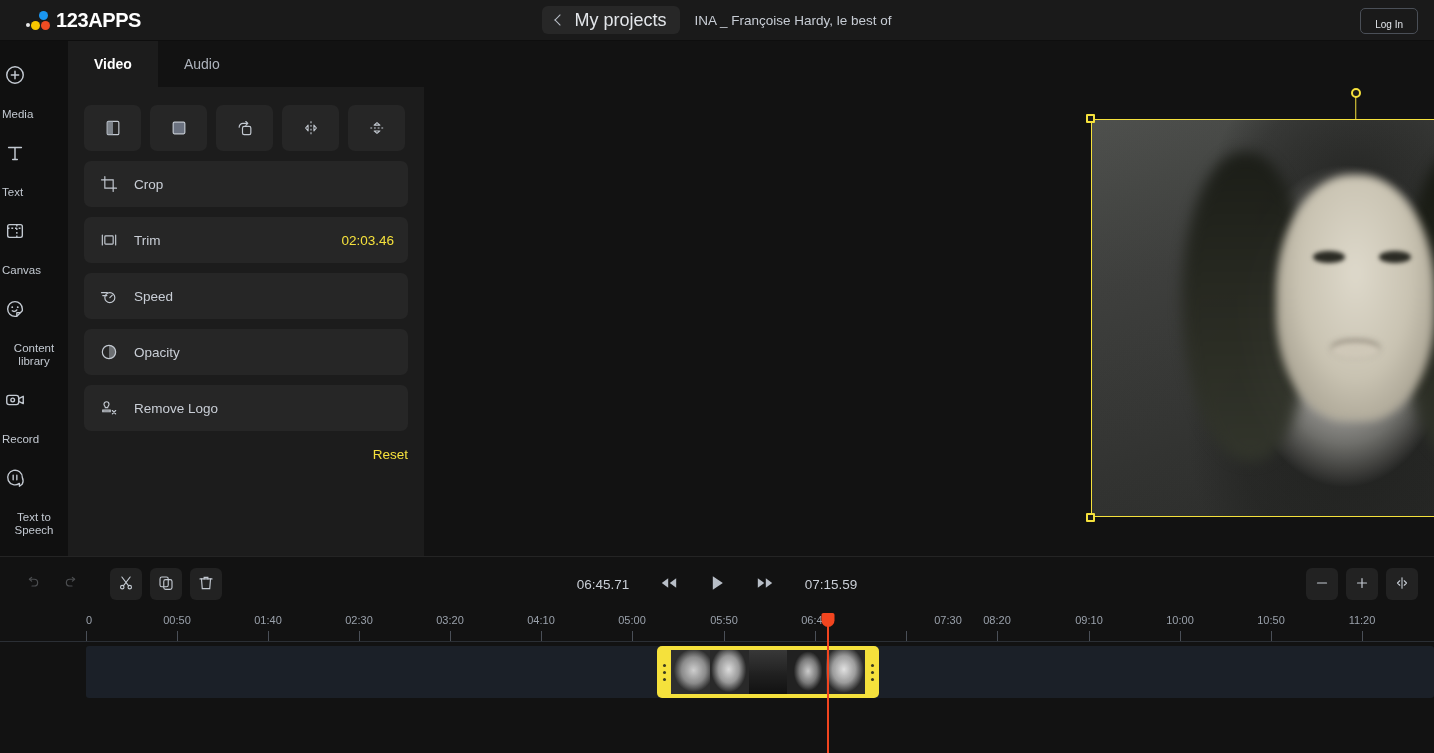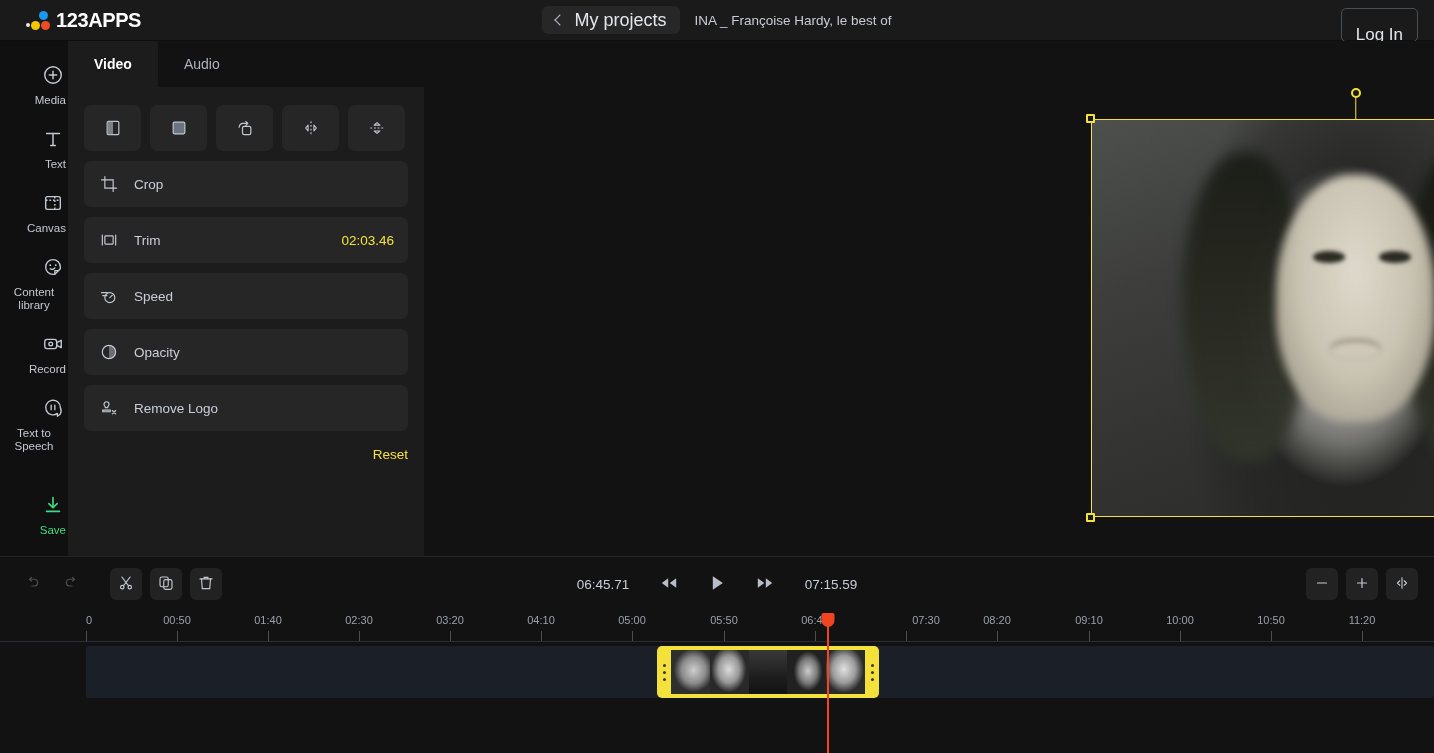--- a/index.html
+++ b/index.html
@@ -41,39 +41,39 @@
     height: 28px; padding: 0 14px;
     color: #e3e6ea; font-size: 18px;
     cursor: pointer; border: none;
     font-family: "Liberation Sans", sans-serif;
   }
   .chev-left { display:inline-block; width:8px; height:8px; border-left:1.6px solid #b9bfc8; border-bottom:1.6px solid #b9bfc8; transform: rotate(45deg); margin-right:2px; }
   .proj-title { color: #c7ccd4; font-size: 13.5px; white-space: nowrap; }
 
   .login-btn {
     position: absolute; right: 16px; top: 8px;
-    height: 26px; padding: 16px 14px;
+    height: 26px; padding: 10px 14px;
     background: transparent; border: 1px solid #4a4f57; border-radius: 5px;
-    color: #e2e5ea; font-size: 17px; cursor: pointer;
+    color: #e2e5ea; font-size: 10px; cursor: pointer;
     font-family: "Liberation Sans", sans-serif;
   }
 
   
   .body-row { flex: 1; display: flex; min-height: 0; }
 
   
   .rail {
     width: 68px; min-width: 68px;
     background: #101010;
     padding-top: 10px;
     display: flex; flex-direction: column; align-items: center;
   }
   .rail-item {
     width: 68px; padding: 11px 2px 8px;
-    display: flex; flex-direction: column; align-items: flex-end; gap: 6px;
+    display: flex; flex-direction: column; align-items: flex-start; gap: 20px;
     cursor: pointer; color: #c3c9d1;
   }
   .rail-item .lbl { font-size: 11.5px; line-height: 13px; text-align: center; }
   .rail-item.save { color: #3ddc84; margin-top: 20px; }
   .rail-item.save .lbl { color: #3ddc84; }
   .ricon { width: 26px; height: 26px; display:flex; align-items:center; justify-content:center; }
   .ricon svg { display:block; }
 
   
   .panel {
@@ -570,21 +570,21 @@
           <div class="tick-lab" style="left: 450px;">03:20</div>
           <div class="tick" style="left: 450px;"></div>
           <div class="tick-lab" style="left: 541px;">04:10</div>
           <div class="tick" style="left: 541px;"></div>
           <div class="tick-lab" style="left: 632px;">05:00</div>
           <div class="tick" style="left: 632px;"></div>
           <div class="tick-lab" style="left: 724px;">05:50</div>
           <div class="tick" style="left: 724px;"></div>
           <div class="tick-lab" style="left: 815px;">06:40</div>
           <div class="tick" style="left: 815px;"></div>
-          <div class="tick-lab" style="left: 926px;">07:30</div>
+          <div class="tick-lab" style="left: 948px;">07:30</div>
           <div class="tick" style="left: 906px;"></div>
           <div class="tick-lab" style="left: 997px;">08:20</div>
           <div class="tick" style="left: 997px;"></div>
           <div class="tick-lab" style="left: 1089px;">09:10</div>
           <div class="tick" style="left: 1089px;"></div>
           <div class="tick-lab" style="left: 1180px;">10:00</div>
           <div class="tick" style="left: 1180px;"></div>
           <div class="tick-lab" style="left: 1271px;">10:50</div>
           <div class="tick" style="left: 1271px;"></div>
           <div class="tick-lab" style="left: 1362px;">11:20</div>

